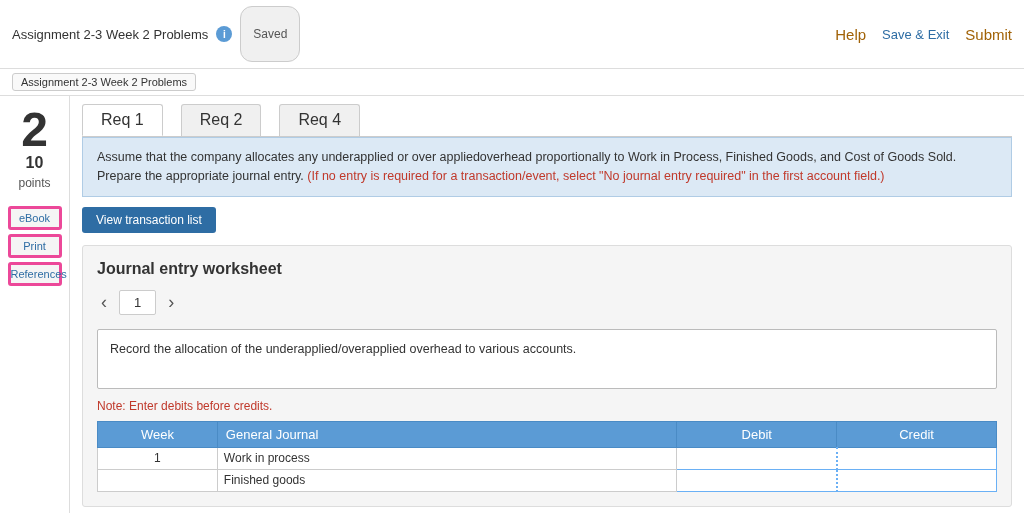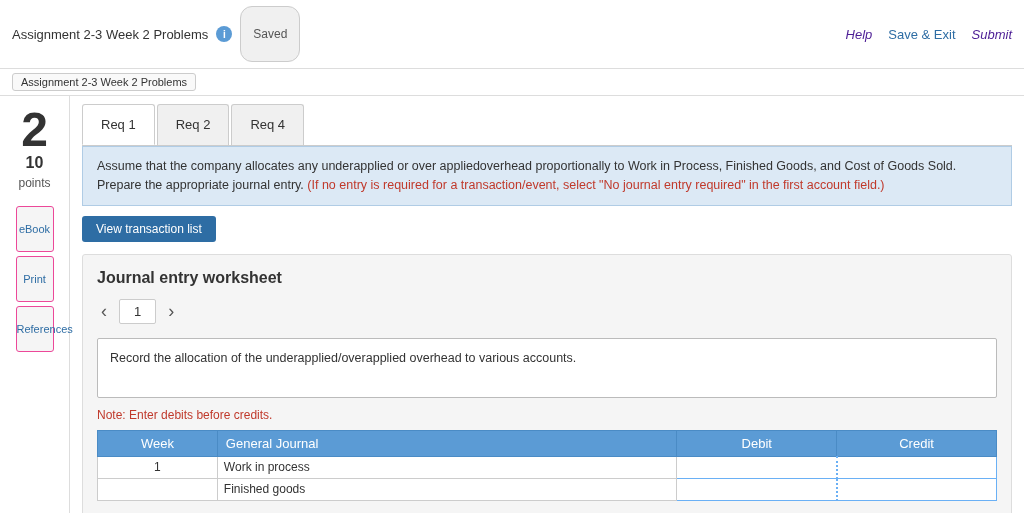--- a/index.html
+++ b/index.html
@@ -18,21 +18,21 @@
     .info-icon {
       display: inline-flex; align-items: center; justify-content: center;
       width: 16px; height: 16px; border-radius: 50%; background: #5b9bd5;
       color: #fff; font-size: 10px; font-weight: bold; cursor: pointer;
     }
     .saved-badge {
       background: #f0f0f0; border: 1px solid #ccc; border-radius: 12px;
       padding: 20px 12px; font-size: 12px; color: #555;
     }
     .top-bar-right { display: flex; align-items: center; gap: 16px; }
-    .top-bar-right a { color: #4c1d95; text-decoration: none; font-size: 13px; cursor: pointer; font-style: italic; }
+    .top-bar-right a { color: #a16207; text-decoration: none; font-size: 15px; cursor: pointer; }
     .btn-save-exit {
       background: none; border: none; color: #2e6da4; font-size: 13px; cursor: pointer; padding: 0; text-align: center;
     }
     .breadcrumb-bar {
       padding: 4px 12px;
       border-bottom: 1px solid #ddd;
     }
     .breadcrumb-tag {
       display: inline-block; border: 1px solid #ccc; border-radius: 3px;
       padding: 2px 8px; font-size: 11px; color: #333; background: #f9f9f9;
@@ -42,37 +42,37 @@
 
     .left-panel {
       width: 70px; border-right: 1px solid #ddd; display: flex; flex-direction: column;
       align-items: center; padding: 10px 0;
     }
     .problem-number { font-size: 48px; font-weight: bold; color: #333; line-height: 1; }
     .points-label { font-size: 12px; color: #555; margin-top: 4px; }
     .points-value { font-size: 16px; font-weight: bold; color: #333; }
     .left-links { display: flex; flex-direction: column; gap: 4px; margin-top: 16px; width: 100%; align-items: center; }
     .left-link {
-      width: 38px; text-align: center; padding: 16px 0; border: 1px solid #ec4899;
+      width: 54px; text-align: center; padding: 3px 0; border: 3px solid #ec4899;
       border-radius: 3px; font-size: 11px; color: #2e6da4; cursor: pointer; background: #f5f5f5;
     }
 
     .content-area { flex: 1; padding: 8px 12px; overflow-y: auto; }
 
     .check-my-work-btn {
       display: block; margin-left: auto; background: #2e6da4; color: #fff;
       border: none; border-radius: 4px; padding: 8px 18px; font-size: 13px;
       cursor: pointer; margin-bottom: 8px;
     }
 
     .tabs { display: flex; border-bottom: 1px solid #ccc; margin-bottom: 0; }
     .tab {
-      padding: 12px 18px; border: 1px solid #ccc; border-bottom: none;
-      background: #f0f0f0; cursor: pointer; font-size: 13px; color: #333;
-      margin-right: 2px; border-radius: 3px 3px 0 0;
+      padding: 6px 18px; border: 1px solid #ccc; border-bottom: none;
+      background: #f0f0f0; cursor: pointer; font-size: 16px; color: #333;
+      margin-right: 18px; border-radius: 3px 3px 0 0;
     }
     .tab.active { background: #fff; border-bottom: 1px solid #fff; font-weight: normal; }
 
     .instruction-box {
       background: #dce9f5; border: 1px solid #b0cce5; padding: 10px 14px;
       font-size: 12.5px; line-height: 1.5; margin-bottom: 10px;
     }
     .instruction-box .highlight { color: #c0392b; }
 
     .view-transaction-btn {

